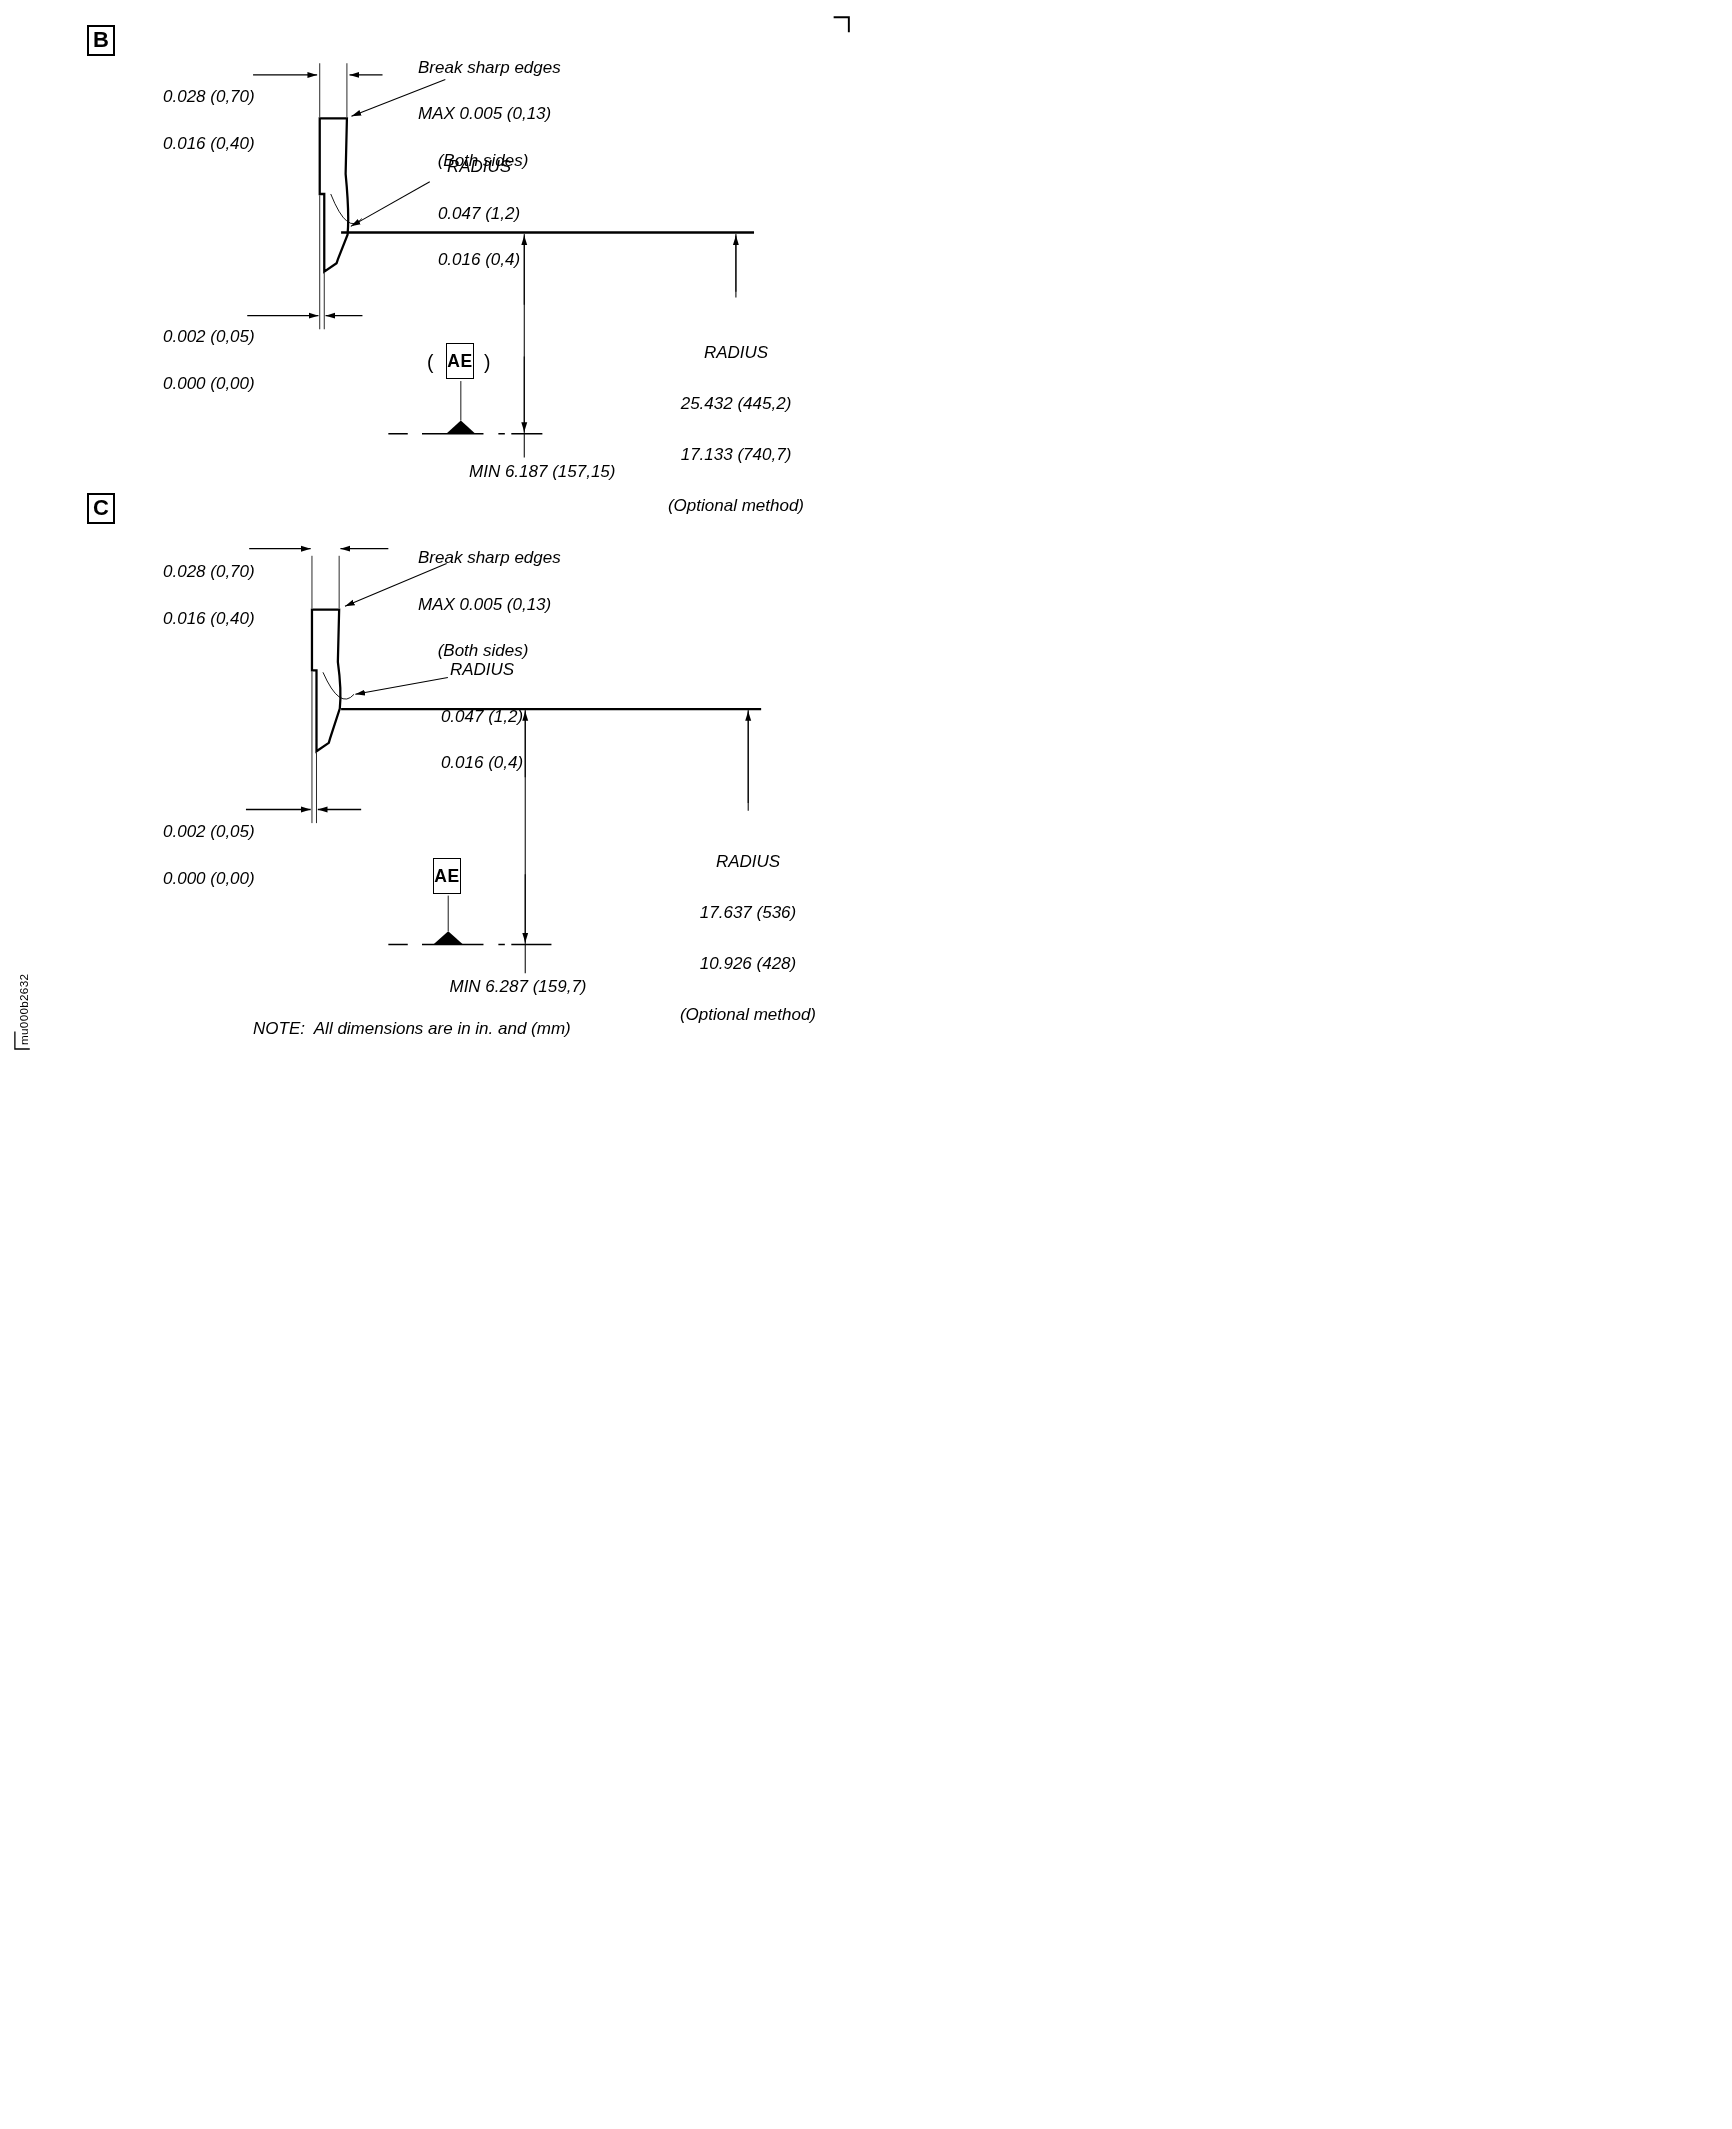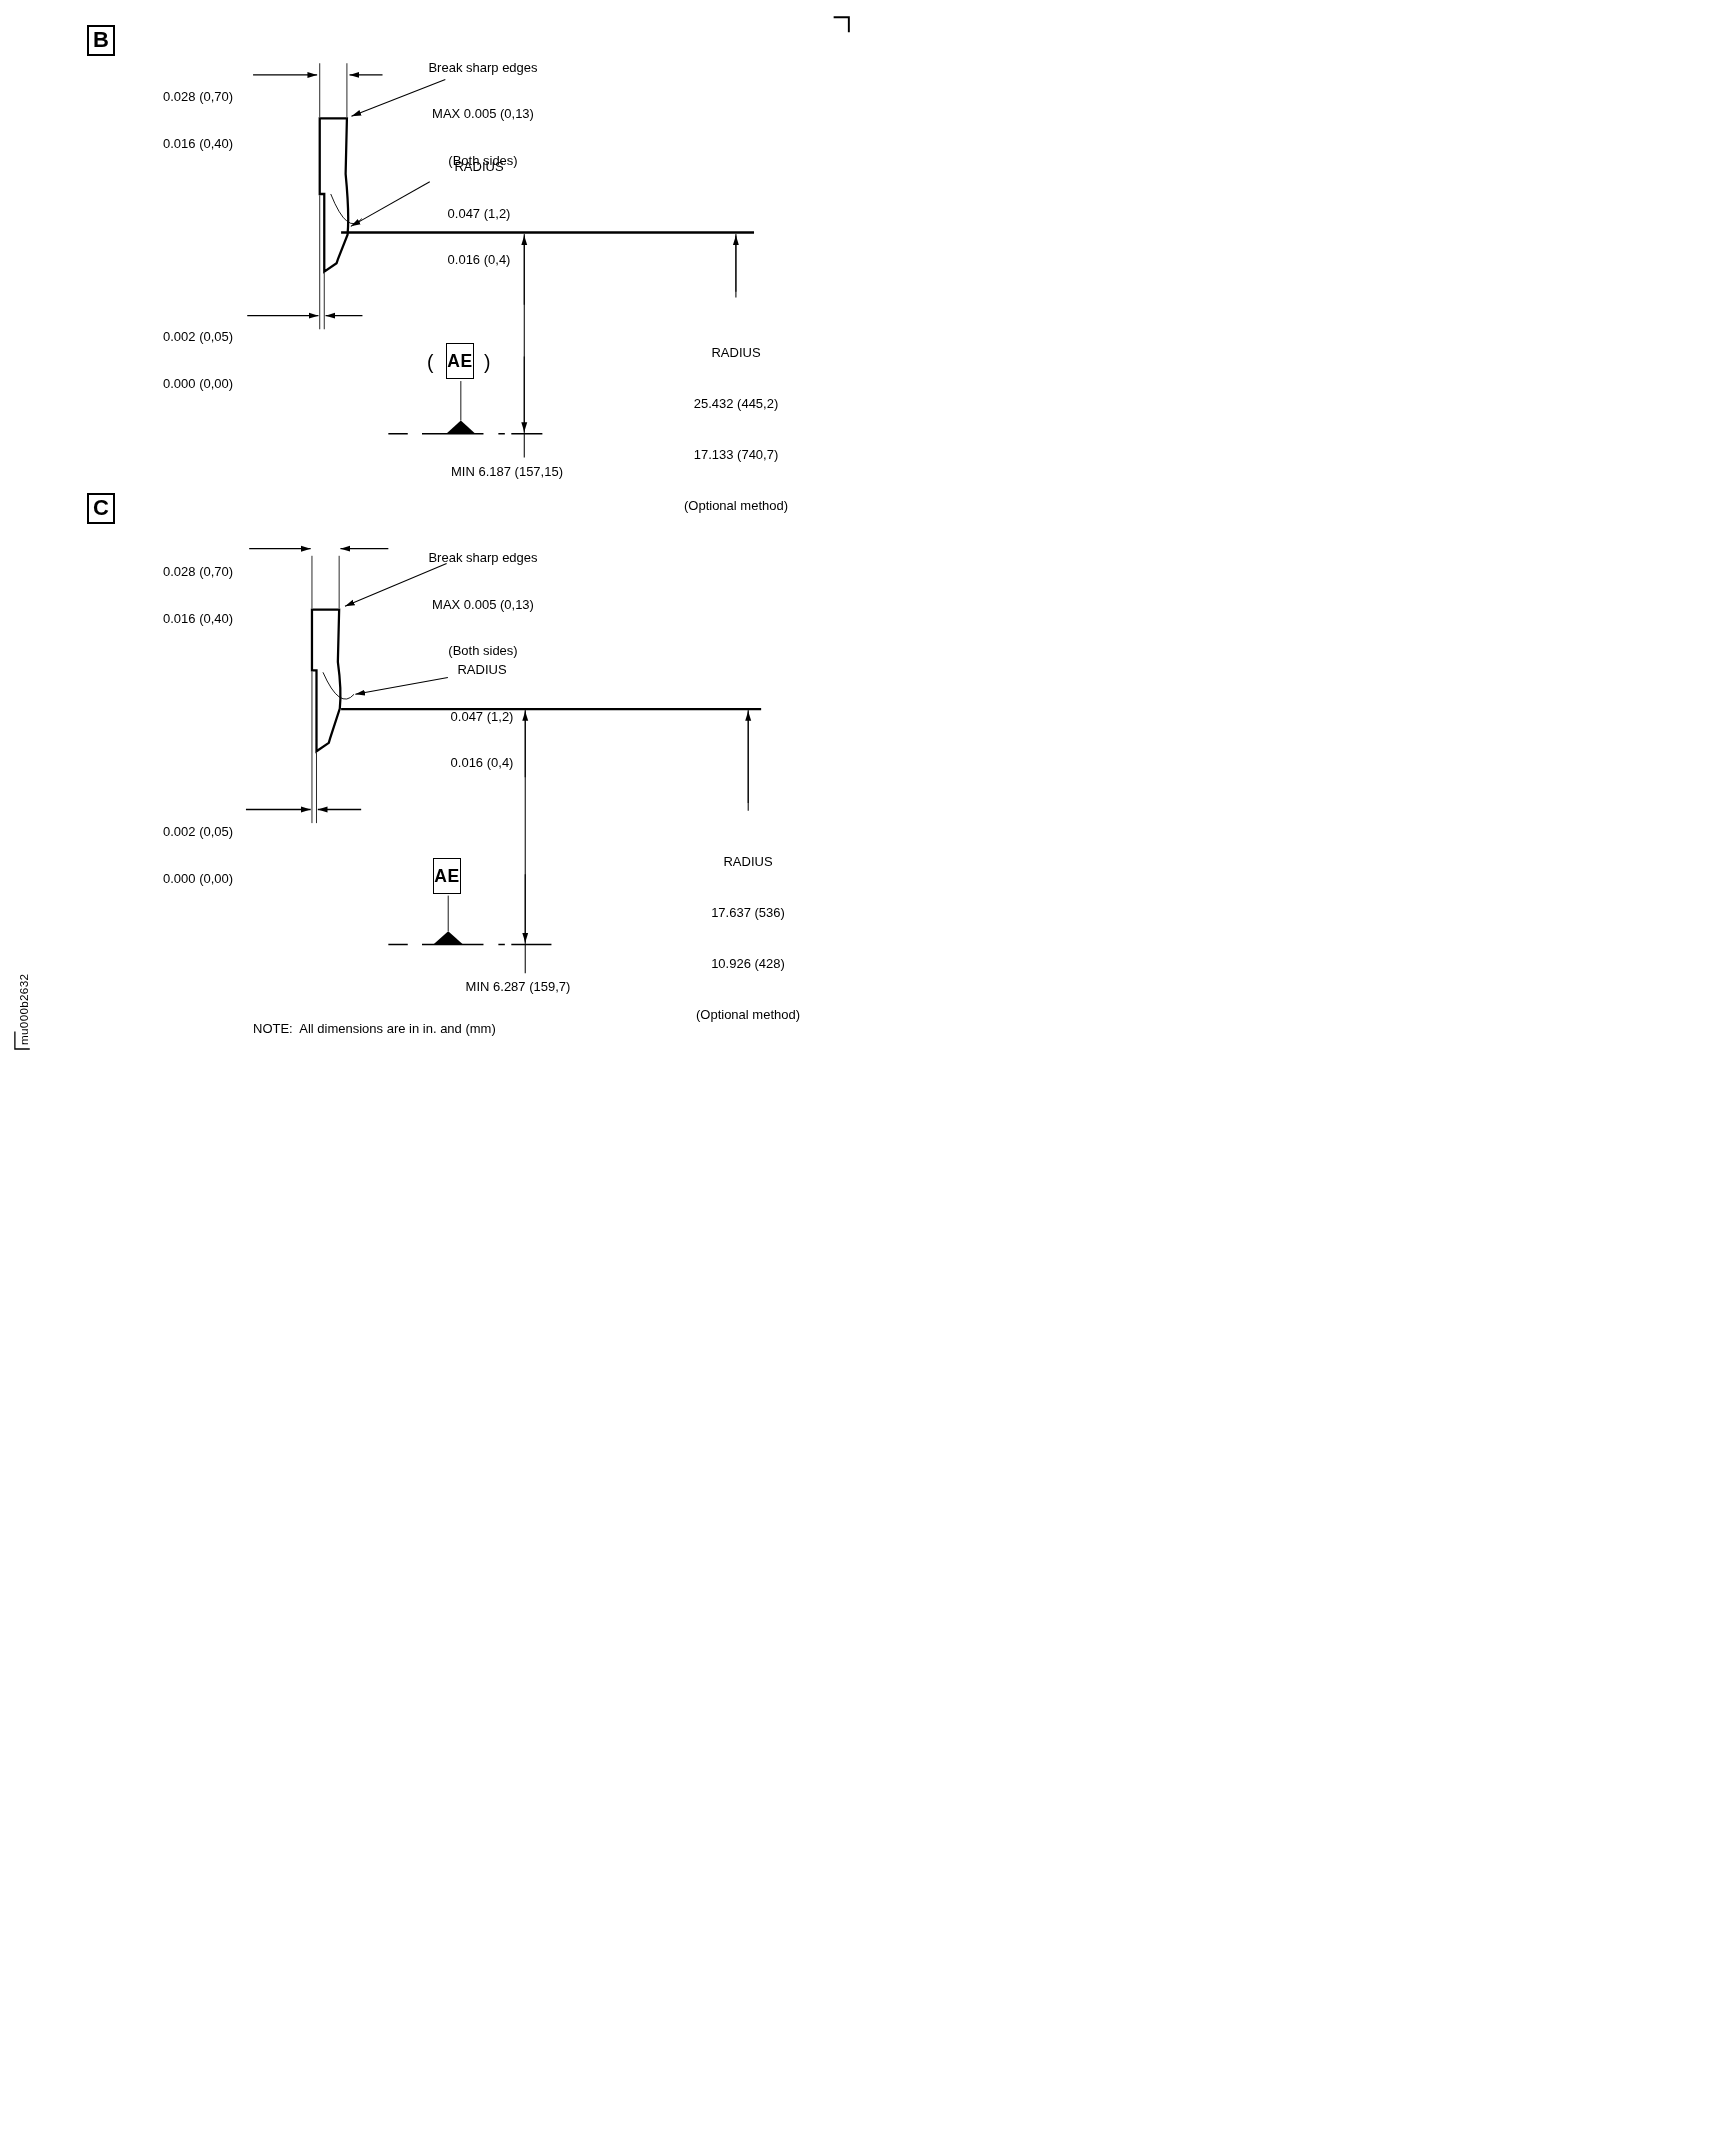--- a/index.html
+++ b/index.html
@@ -2,21 +2,21 @@
 <html style="font-size:10.4px"><head>
 <meta charset="utf-8">
 <style>
   html,body{margin:0;padding:0;background:#ffffff;}
   .canvas{
     position:relative;width:866px;height:1065px;background:#fff;
     font-family:"Liberation Sans","DejaVu Sans",sans-serif;color:#000;
     overflow:hidden;
   }
   svg.geom{position:absolute;left:0;top:0;}
-  .txt{position:absolute;font-size:13px;line-height:15.5px;white-space:pre;}
+  .txt{position:absolute;font-size:17px;line-height:15.5px;white-space:pre;font-style:italic;}
   .ctr{text-align:center;}
   .viewbox{
     position:absolute;border:2.6px solid #000;display:flex;align-items:center;justify-content:center;
     font-size:22px;font-weight:700;
   }
   .aebox{
     position:absolute;border:1.9px solid #000;display:flex;align-items:center;justify-content:center;
     font-size:17.5px;font-weight:700;letter-spacing:0.6px;text-align:center;
   }
   .paren{position:absolute;font-size:19.4px;font-weight:400;}
@@ -126,21 +126,21 @@
   </div>
   <span class="paren" style="left:484px;top:351px;">)</span>
 
   <div class="txt ctr bigblock" style="left:665px;top:310px;width:142px;">
     <div>RADIUS</div>
     <div>25.432 (445,2)</div>
     <div>17.133 (740,7)</div>
     <div>(Optional method)</div>
   </div>
 
-  <div class="txt ctr" style="left:436px;top:464px;width:142px;">MIN 6.187 (157,15)</div>
+  <div class="txt ctr" style="left:469px;top:464px;width:142px;">MIN 6.187 (157,15)</div>
 
   <div class="viewbox" style="left:87px;top:493px;width:24px;height:26.6px;">
     <span>C</span>
   </div>
 
   <div class="txt" style="left:163px;top:533px;">
     <div>0.028 (0,70)</div>
     <div>0.016 (0,40)</div>
   </div>
 

